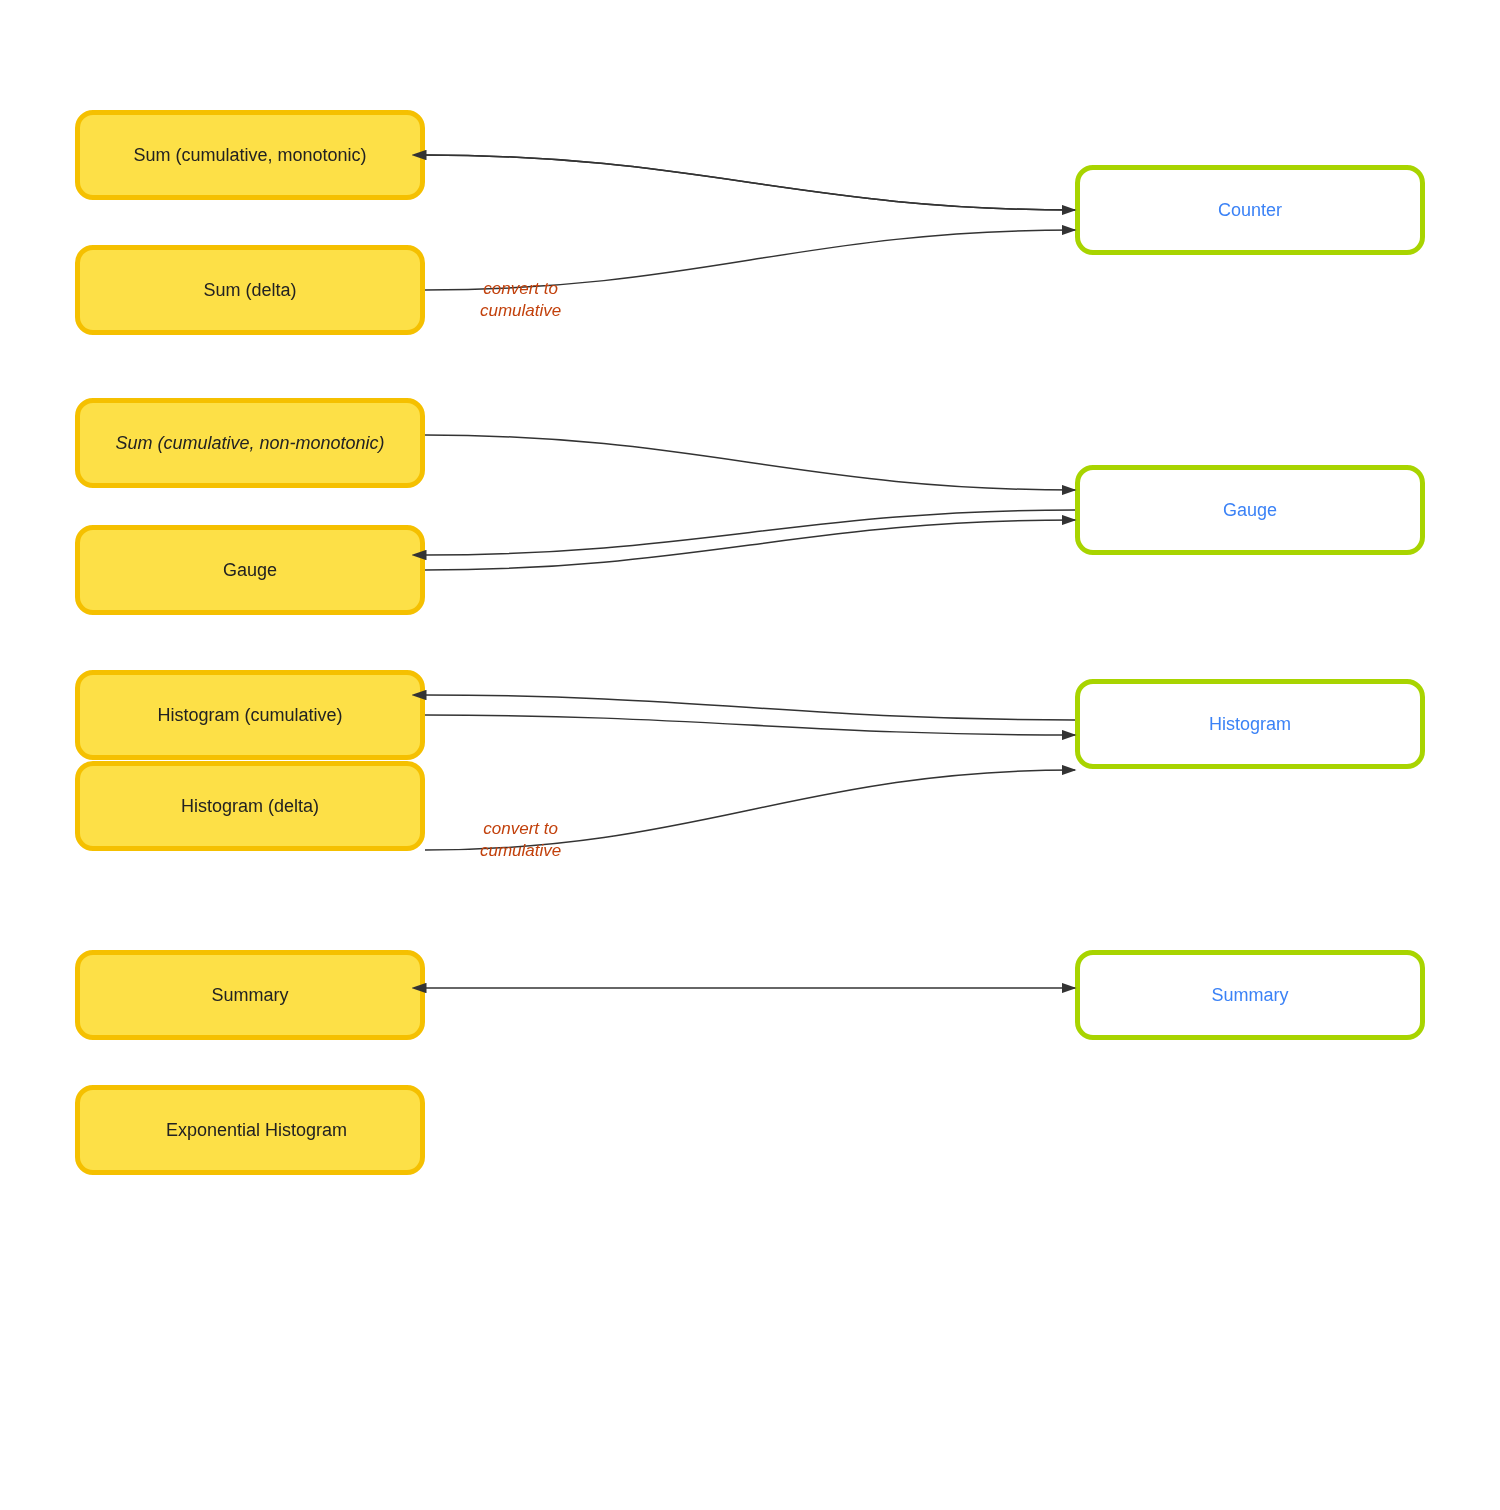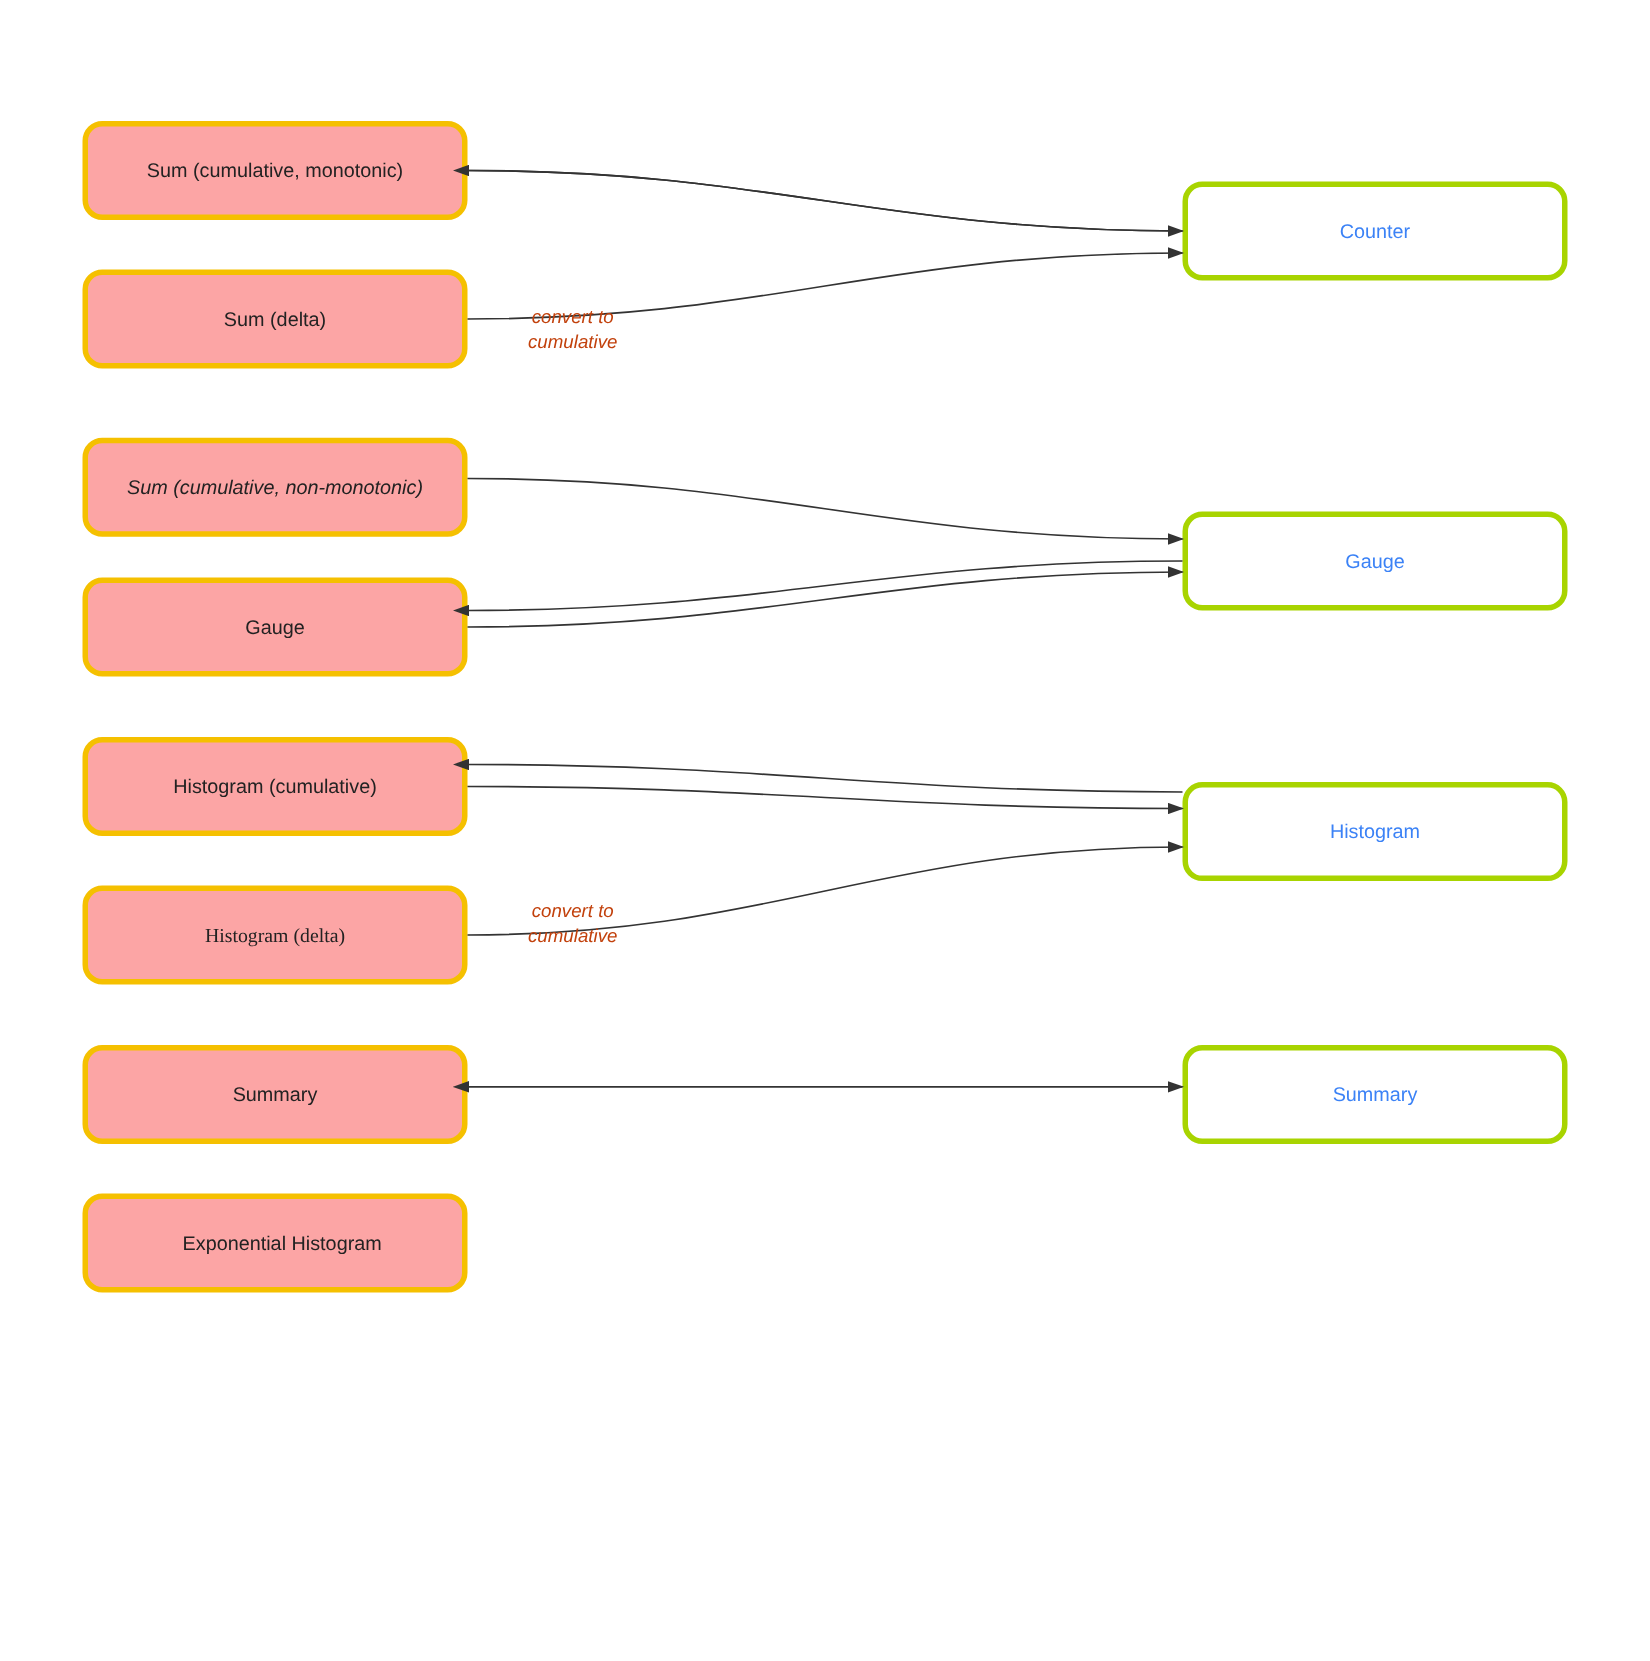--- a/index.html
+++ b/index.html
@@ -30,21 +30,21 @@
       color: #a8d400;
     }
 
     .otel-box {
       position: absolute;
       left: 75px;
       width: 350px;
       height: 90px;
       border: 5px solid #f5c000;
       border-radius: 18px;
-      background: #fca5a5;
+      background: #fde047;
       display: flex;
       align-items: center;
       justify-content: center;
       font-size: 18px;
       color: #222;
     }
 
     .prom-box {
       position: absolute;
       right: 75px;
@@ -83,28 +83,28 @@
 
 <div class="page-title-left"></div>
 <div class="page-title-right"></div>
 
 <div id="otel-boxes">
     <div class="otel-box" style="top: 110px;">Sum (cumulative, monotonic)</div>
     <div class="otel-box" style="top: 245px;">Sum (delta)</div>
     <div class="otel-box" style="top: 398px; font-style: italic;">Sum (cumulative, non-monotonic)</div>
     <div class="otel-box" style="top: 525px;">Gauge</div>
     <div class="otel-box" style="top: 670px;">Histogram (cumulative)</div>
-    <div class="otel-box" style="top: 805px; font-family: Liberation Serif, serif;">Histogram (delta)</div>
+    <div class="otel-box" style="top: 761px;">Histogram (delta)</div>
     <div class="otel-box" style="top: 950px;">Summary</div>
     <div class="otel-box" style="top: 1085px; padding-left: 13px;">Exponential Histogram</div>
   </div>
 <div id="prom-boxes">
     <div class="prom-box" style="top: 165px;">Counter</div>
     <div class="prom-box" style="top: 465px;">Gauge</div>
-    <div class="prom-box" style="top: 711px;">Histogram</div>
+    <div class="prom-box" style="top: 679px;">Histogram</div>
     <div class="prom-box" style="top: 950px;">Summary</div>
   </div>
 
 <div id="convert-labels"></div>
 
 <svg class="arrows">
   <defs>
     <marker id="arrowhead-right" markerWidth="10" markerHeight="7" refX="9" refY="3.5" orient="auto">
       <polygon points="0 0, 10 3.5, 0 7" fill="#333"></polygon>
     </marker>

